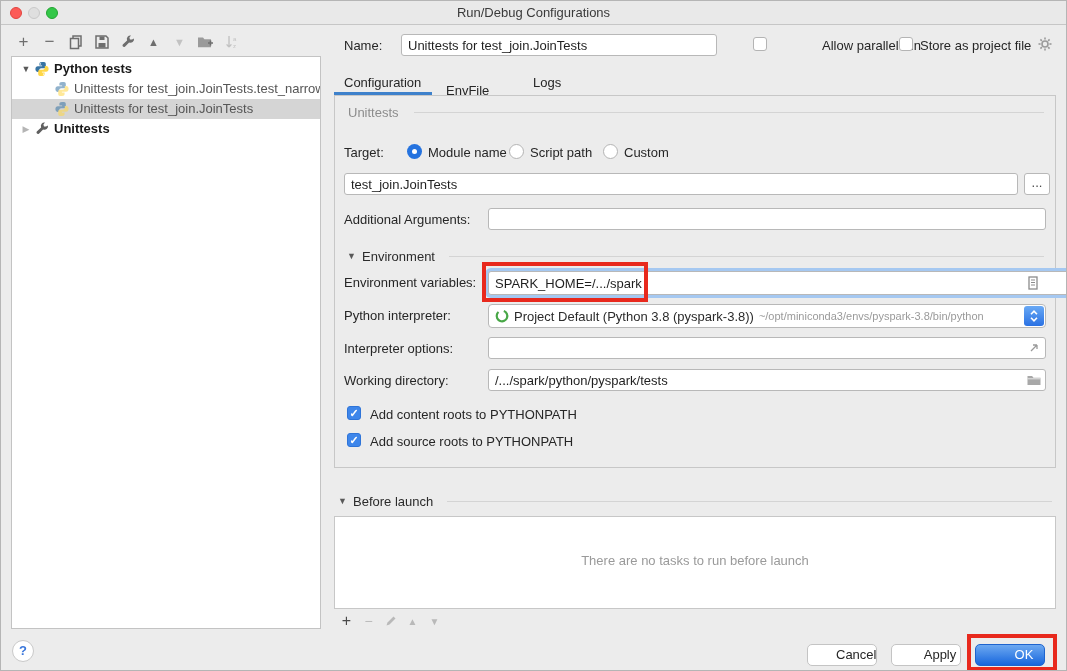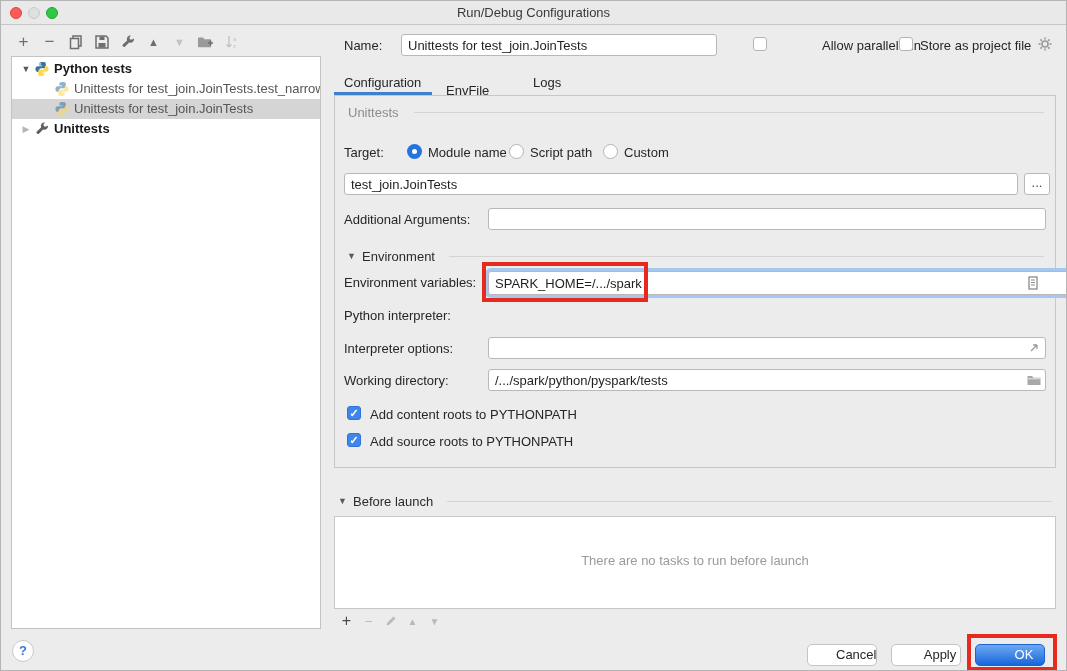--- a/index.html
+++ b/index.html
@@ -220,20 +220,35 @@
   <span class="lbl" style="left:343px;top:274px;">Environment variables:</span>
   <input class="field focus-ring" style="left: 487px; top: 270px; width: 612px; height: 24px;" value="SPARK_HOME=/.../spark">
   <span class="field-ico" style="left:1024px;top:274px;">
     <svg width="16" height="16" viewBox="0 0 16 16">
         <rect x="4" y="2" width="8" height="12" fill="none" stroke="#8C8C8C" stroke-width="1.3"></rect>
         <path d="M6 5h4M6 7.5h4M6 10h4" stroke="#8C8C8C" stroke-width="1.2"></path>
       </svg>
   </span>
 
   <span class="lbl" style="left:343px;top:307px;">Python interpreter:</span>
+  <div class="combo" style="left:487px;top:303px;width:558px;height:24px;">
+    <span class="field-ico" style="position:static;margin-left:5px;flex:0 0 auto;">
+      <svg width="16" height="16" viewBox="0 0 16 16">
+          <circle cx="8" cy="8" r="5.3" fill="none" stroke="#48A747" stroke-width="2.2" stroke-dasharray="27 7" transform="rotate(-70 8 8)"></circle>
+        </svg>
+    </span>
+    <span class="main-text">Project Default (Python 3.8 (pyspark-3.8))</span>
+    <span class="path-text">~/opt/miniconda3/envs/pyspark-3.8/bin/python</span>
+    <span class="spinner">
+      <svg width="12" height="16" viewBox="0 0 12 16">
+          <path d="M3 6.2l3-3 3 3" stroke="#fff" stroke-width="1.6" fill="none"></path>
+          <path d="M3 9.8l3 3 3-3" stroke="#fff" stroke-width="1.6" fill="none"></path>
+        </svg>
+    </span>
+  </div>
 
   <span class="lbl" style="left:343px;top:340px;">Interpreter options:</span>
   <input class="field" style="left: 487px; top: 336px; width: 558px;">
   <span class="field-ico" style="left:1026px;top:340px;">
     <svg width="14" height="14" viewBox="0 0 14 14">
         <path d="M4 10l6-6M10 4v4M10 4H6" stroke="#9A9A9A" stroke-width="1.3" fill="none"></path>
       </svg>
   </span>
 
   <span class="lbl" style="left:343px;top:372px;">Working directory:</span>

